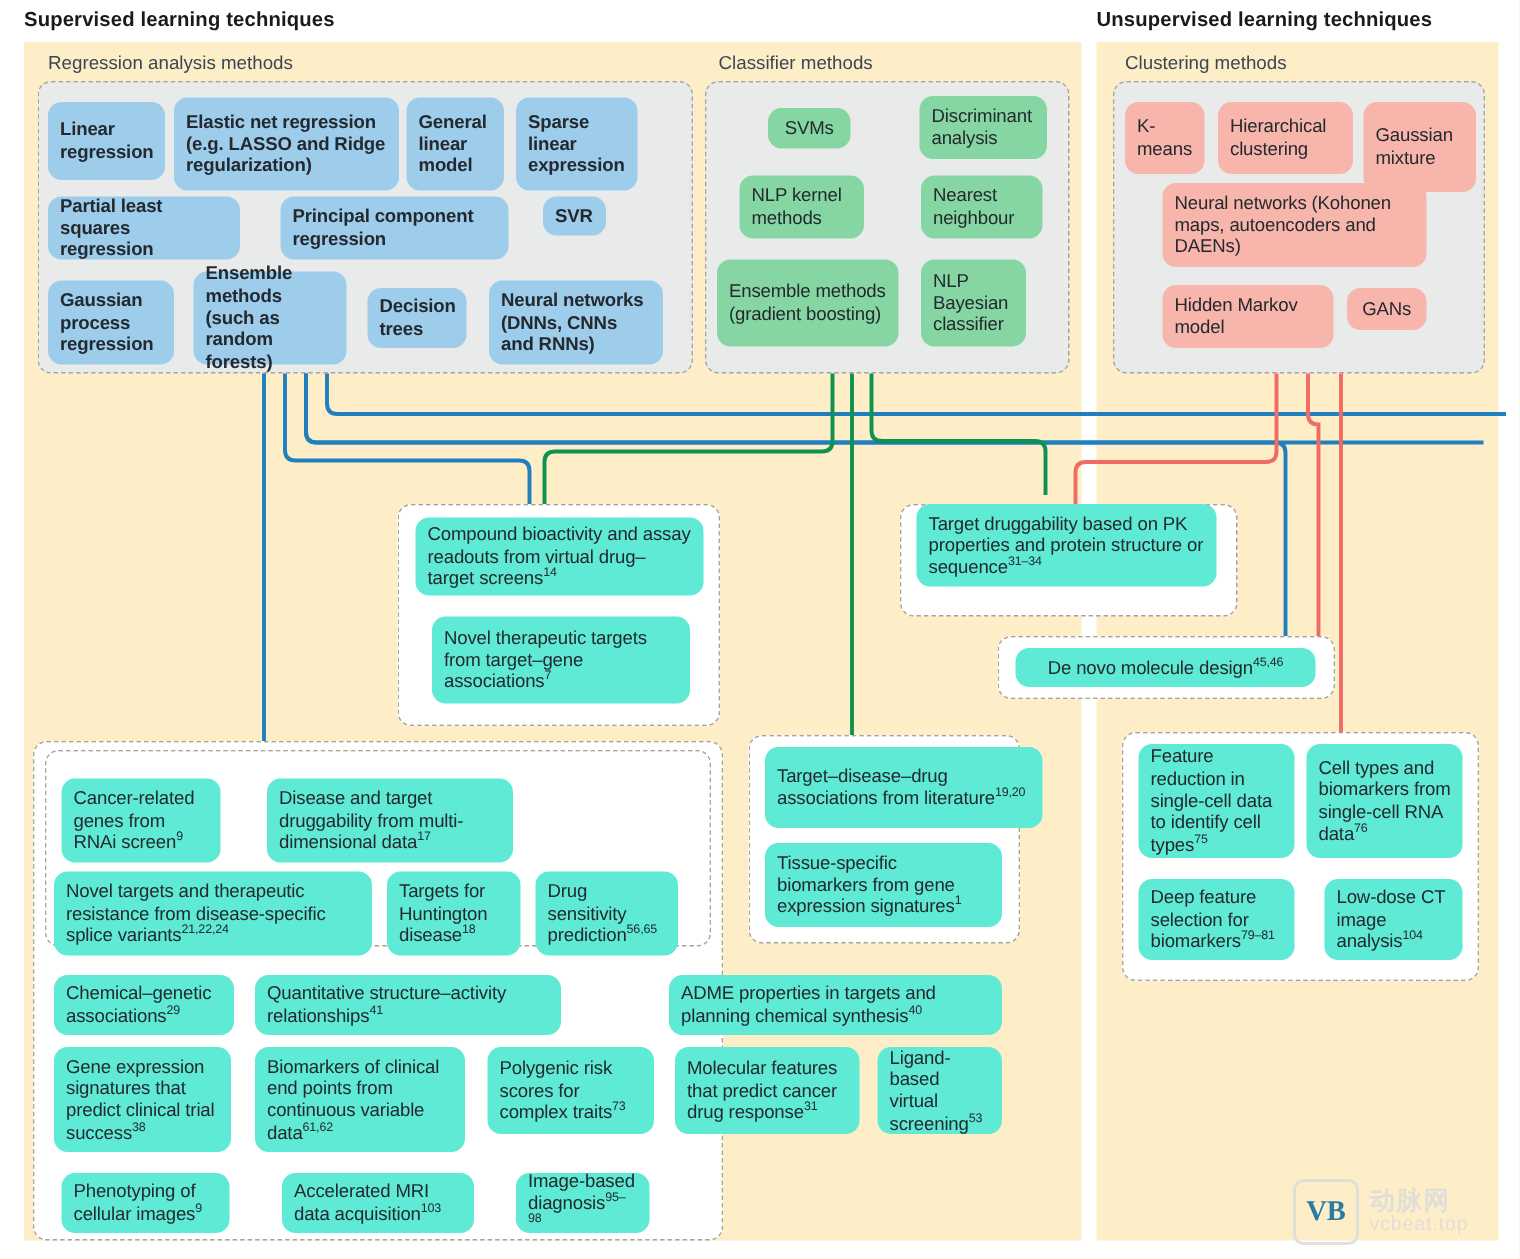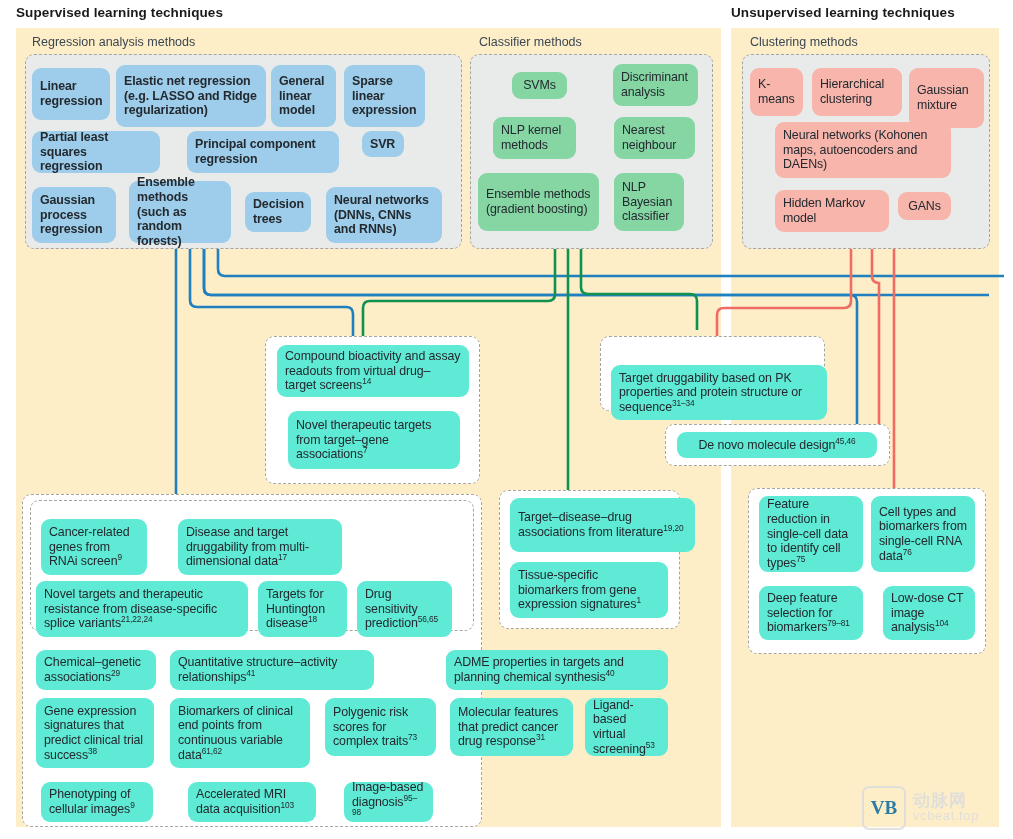--- a/index.html
+++ b/index.html
@@ -221,21 +221,21 @@
       <span>Compound bioactivity and assay readouts from virtual drug–target screens</span><sup>14</sup>
     </span>
   </div>
   <div class="chip grey" style="left:288px;top:411px;width:172px;height:58px;">
     <span>
       <span>Novel therapeutic targets from target–gene associations</span><sup>7</sup>
     </span>
   </div>
 
   <div class="panel white" style="left:600px;top:336px;width:225px;height:75px;"></div>
-  <div class="chip grey" style="left:611px;top:365px;width:216px;height:55px;">
+  <div class="chip grey" style="left:611px;top:336px;width:200px;height:55px;">
     <span>
       <span>Target druggability based on PK properties and protein structure or sequence</span><sup>31–34</sup>
     </span>
   </div>
 
   <div class="panel white" style="left:665px;top:424px;width:225px;height:42px;"></div>
   <div class="chip grey" style="left:677px;top:432px;width:200px;height:26px;justify-content:center;">
     <span>
       <span>De novo molecule design</span><sup>45,46</sup>
     </span>

